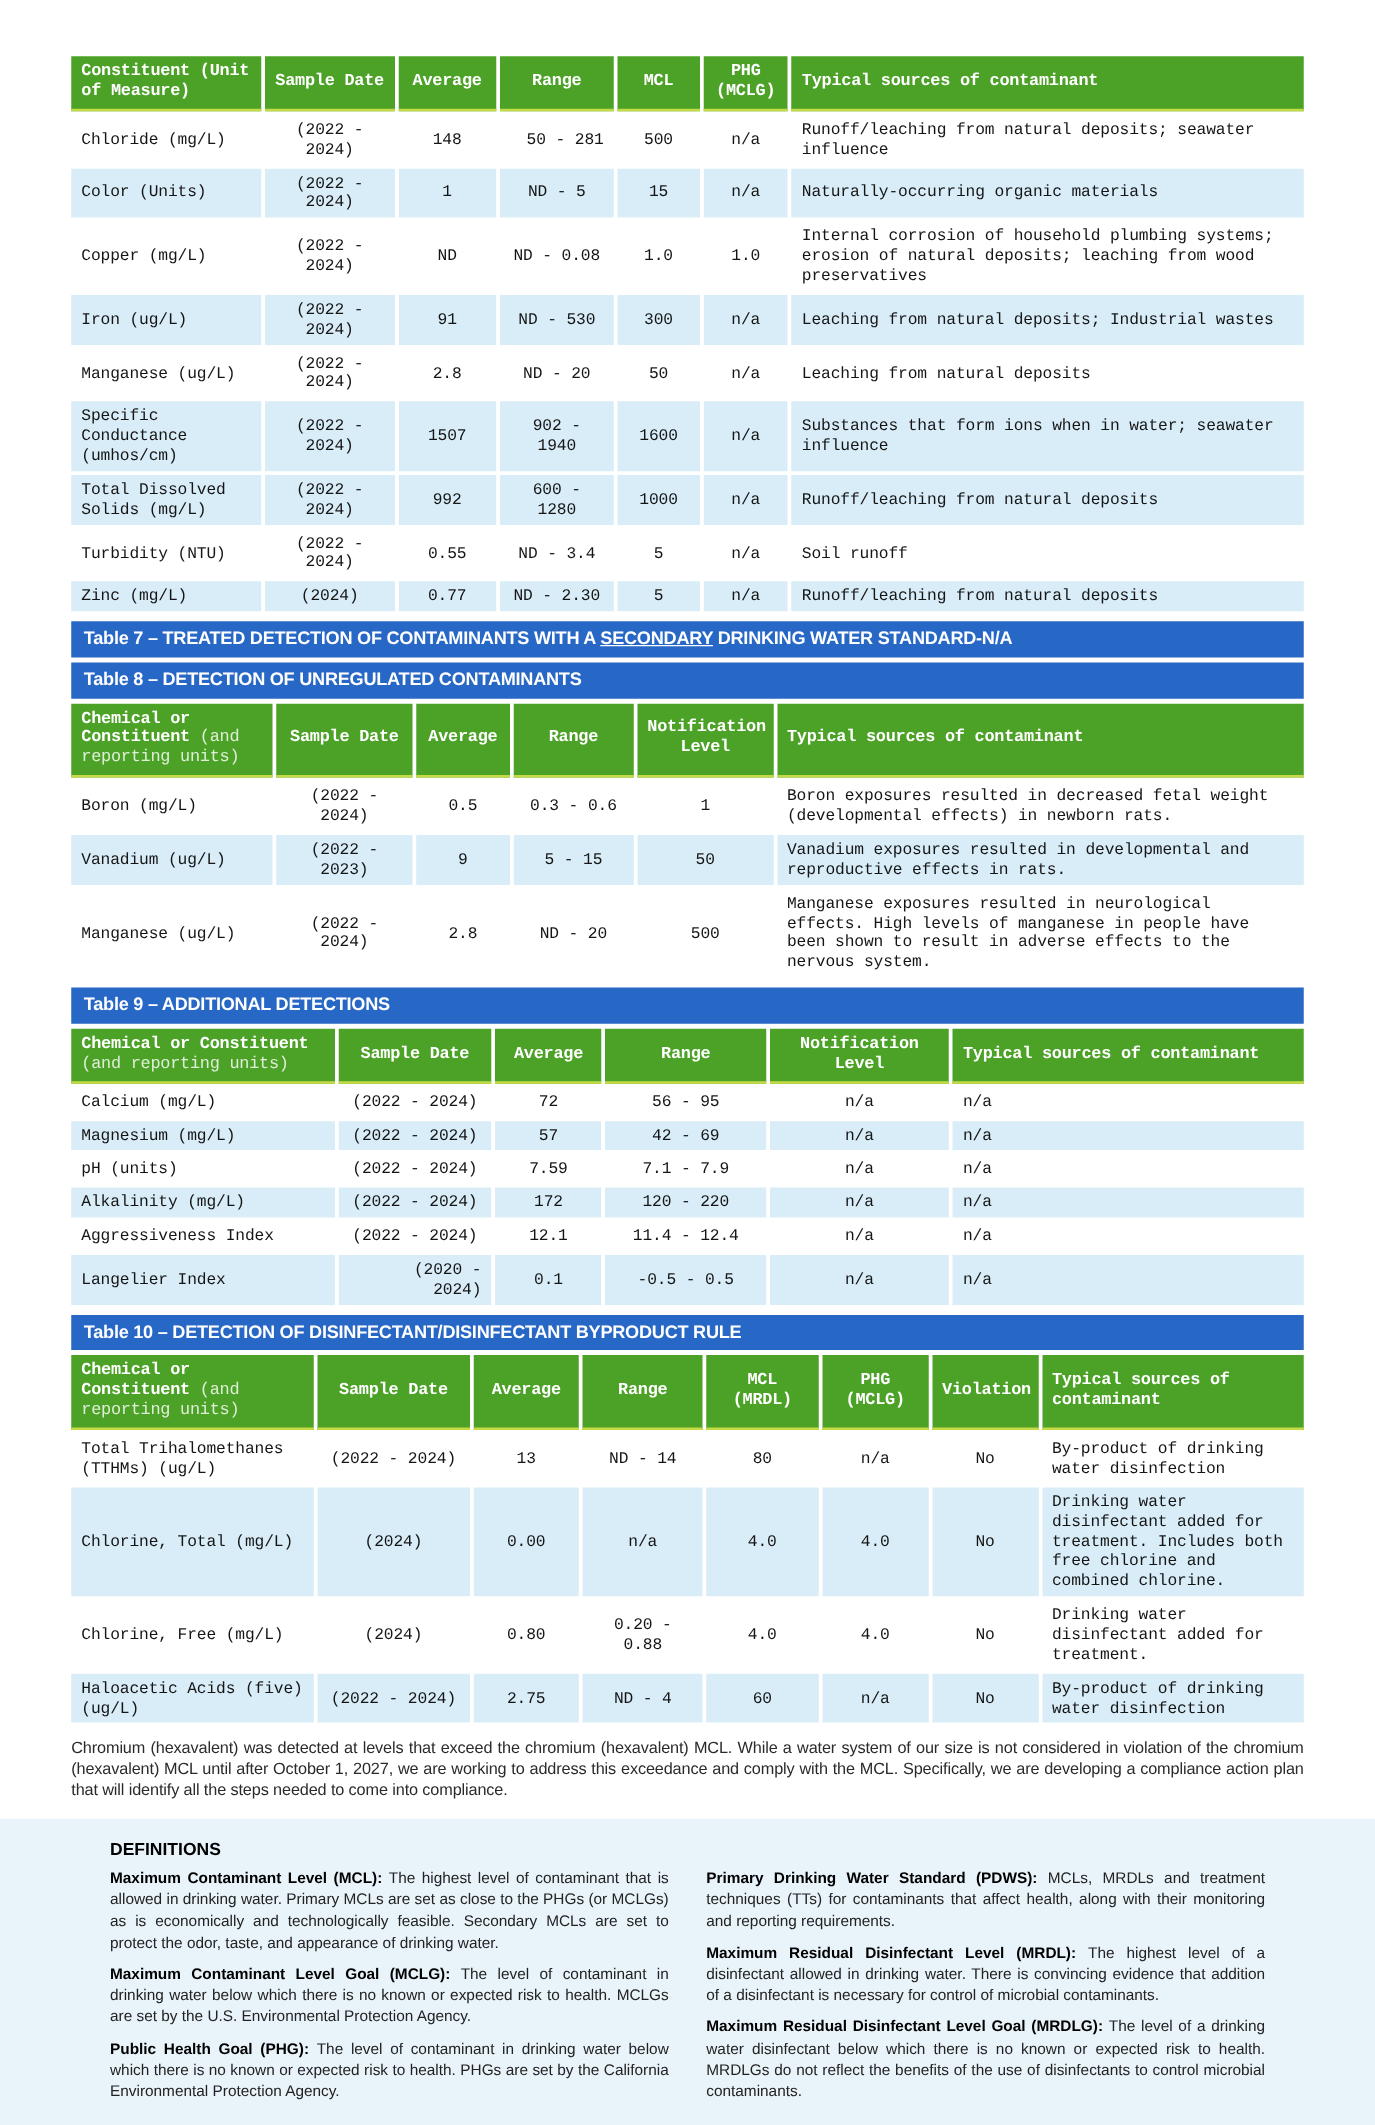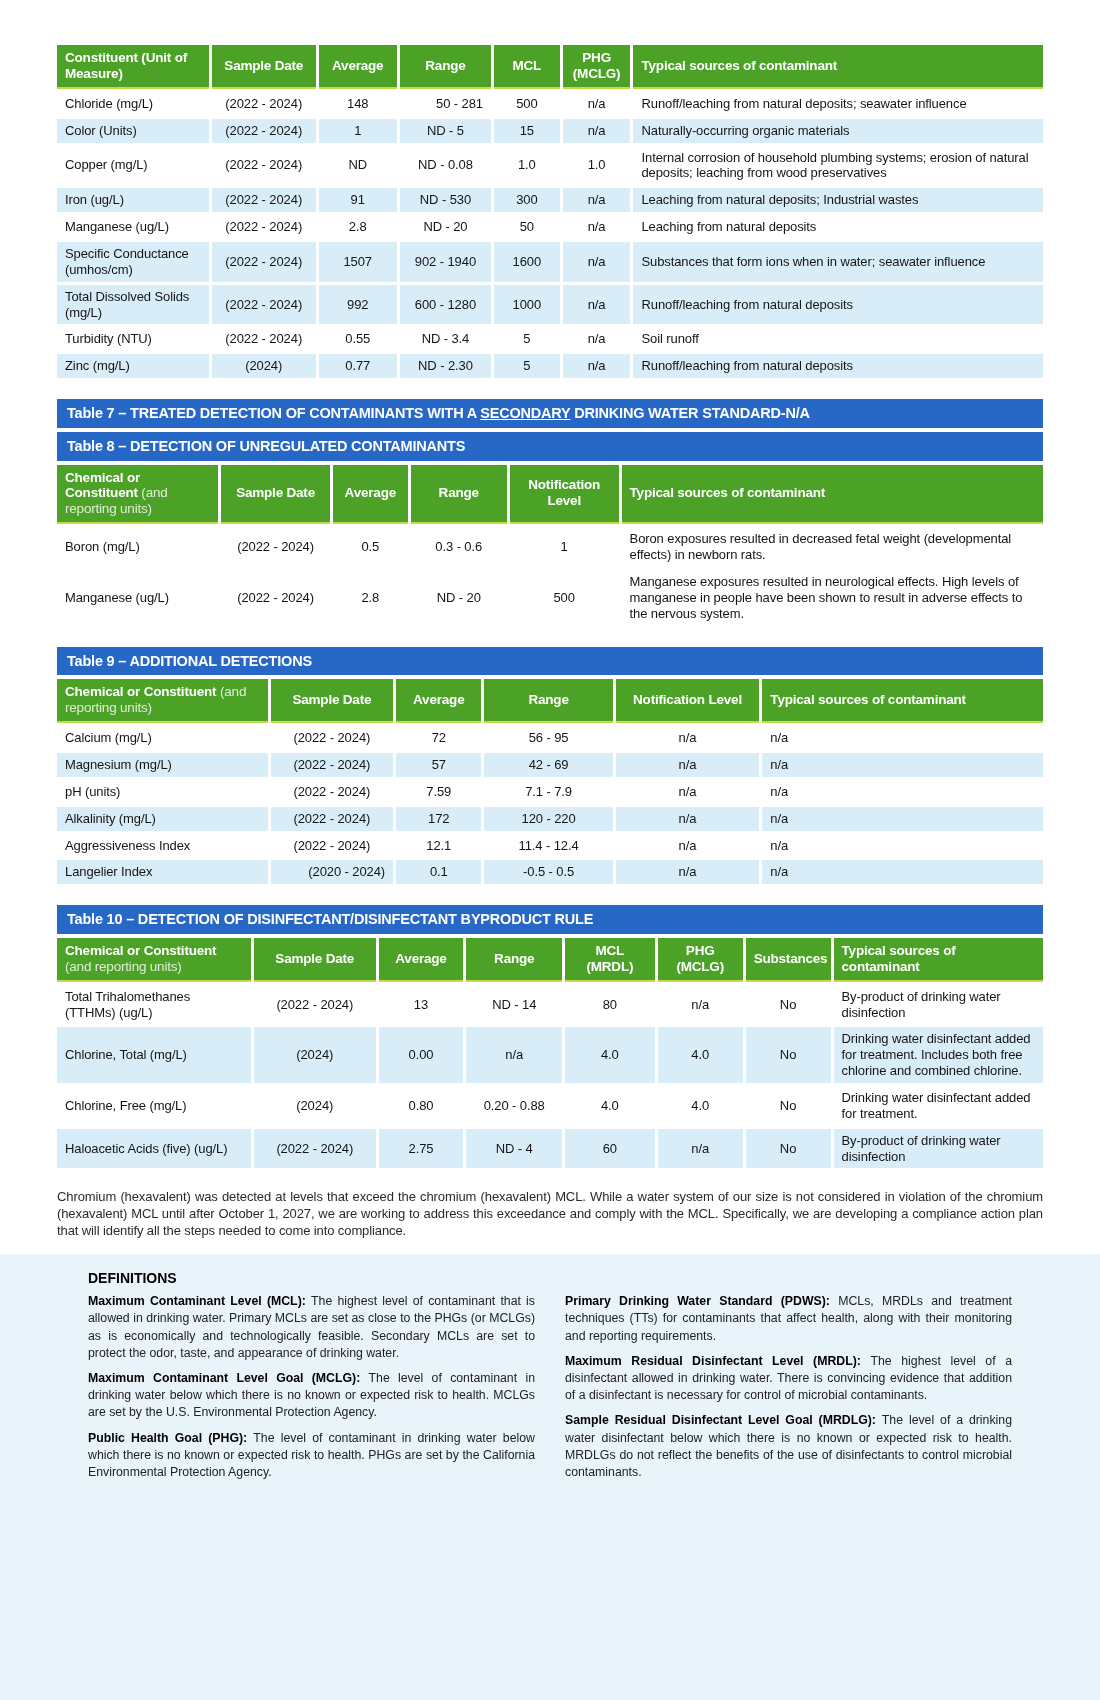--- a/index.html
+++ b/index.html
@@ -9,21 +9,21 @@
     display:flex;flex-direction:column;box-sizing:border-box;
   }
   .tables-wrap{padding:45px 57px 0 57px;}
   .bar{
     background:#2767c5;color:#ffffff;font-weight:bold;font-size:14.5px;
     padding:6px 10px;margin:0 0 4px 0;letter-spacing:-0.2px;line-height:1.15;
   }
   .bar .u{text-decoration:underline;}
   table.dtable{
     border-collapse:separate;border-spacing:3px;
-    width:calc(100% + 6px);margin:-3px -3px 18px -3px;table-layout:fixed;
+    width:calc(100% + 6px);margin:-3px -3px 5px -3px;table-layout:fixed;font-family:Liberation Mono, monospace;
   }
   table.dtable th{
     background:#4ca226;color:#ffffff;font-size:13.5px;font-weight:bold;
     padding:5px 8px;vertical-align:middle;line-height:1.18;
     border-bottom:2px solid #c6da45;letter-spacing:-0.2px;
   }
   table.dtable th .sub{font-weight:normal;opacity:.82;}
   table.dtable td{
     background:#ffffff;color:#151515;font-size:13px;line-height:1.22;
     padding:4px 8px;vertical-align:middle;letter-spacing:-0.1px;
@@ -176,20 +176,28 @@
           </tr>
         </thead>
         <tbody>
           <tr>
             <td style="text-align: left;">Boron (mg/L)</td>
             <td style="text-align: center;">(2022 - 2024)</td>
             <td style="text-align: center;">0.5</td>
             <td style="text-align: center;">0.3 - 0.6</td>
             <td style="text-align: center;">1</td>
             <td style="text-align: left;">Boron exposures resulted in decreased fetal weight (developmental effects) in newborn rats.</td>
+          </tr>
+          <tr class="alt">
+            <td style="text-align: left;">Vanadium (ug/L)</td>
+            <td style="text-align: center;">(2022 - 2023)</td>
+            <td style="text-align: center;">9</td>
+            <td style="text-align: center;">5 - 15</td>
+            <td style="text-align: center;">50</td>
+            <td style="text-align: left;">Vanadium exposures resulted in developmental and reproductive effects in rats.</td>
           </tr>
           <tr>
             <td style="text-align: left;">Manganese (ug/L)</td>
             <td style="text-align: center;">(2022 - 2024)</td>
             <td style="text-align: center;">2.8</td>
             <td style="text-align: center;">ND - 20</td>
             <td style="text-align: center;">500</td>
             <td style="text-align: left;">Manganese exposures resulted in neurological effects. High levels of manganese in people have been shown to result in adverse effects to the nervous system.</td>
           </tr>
         </tbody>
@@ -280,21 +288,21 @@
           <col style="width: 21.7%;">
         </colgroup>
         <thead>
           <tr>
             <th style="text-align: left;"><span>Chemical or Constituent</span> <span class="sub">(and reporting units)</span></th>
             <th style="text-align: center;"><span>Sample Date</span></th>
             <th style="text-align: center;"><span>Average</span></th>
             <th style="text-align: center;"><span>Range</span></th>
             <th style="text-align: center;"><span>MCL (MRDL)</span></th>
             <th style="text-align: center;"><span>PHG (MCLG)</span></th>
-            <th style="text-align: center;"><span>Substances</span></th>
+            <th style="text-align: center;"><span>Violation</span></th>
             <th style="text-align: left;"><span>Typical sources of contaminant</span></th>
           </tr>
         </thead>
         <tbody>
           <tr>
             <td style="text-align: left;">Total Trihalomethanes (TTHMs) (ug/L)</td>
             <td style="text-align: center;">(2022 - 2024)</td>
             <td style="text-align: center;">13</td>
             <td style="text-align: center;">ND - 14</td>
             <td style="text-align: center;">80</td>
@@ -342,17 +350,17 @@
     <div class="defs-heading">DEFINITIONS</div>
     <div class="defs-cols">
       <div class="defs-col">
           <p class="def"><b>Maximum Contaminant Level (MCL): </b><span>The highest level of contaminant that is allowed in drinking water. Primary MCLs are set as close to the PHGs (or MCLGs) as is economically and technologically feasible. Secondary MCLs are set to protect the odor, taste, and appearance of drinking water.</span></p>
           <p class="def"><b>Maximum Contaminant Level Goal (MCLG): </b><span>The level of contaminant in drinking water below which there is no known or expected risk to health. MCLGs are set by the U.S. Environmental Protection Agency.</span></p>
           <p class="def"><b>Public Health Goal (PHG): </b><span>The level of contaminant in drinking water below which there is no known or expected risk to health. PHGs are set by the California Environmental Protection Agency.</span></p>
         </div>
       <div class="defs-col">
           <p class="def"><b>Primary Drinking Water Standard (PDWS): </b><span>MCLs, MRDLs and treatment techniques (TTs) for contaminants that affect health, along with their monitoring and reporting requirements.</span></p>
           <p class="def"><b>Maximum Residual Disinfectant Level (MRDL): </b><span>The highest level of a disinfectant allowed in drinking water. There is convincing evidence that addition of a disinfectant is necessary for control of microbial contaminants.</span></p>
-          <p class="def"><b>Sample Residual Disinfectant Level Goal (MRDLG): </b><span>The level of a drinking water disinfectant below which there is no known or expected risk to health. MRDLGs do not reflect the benefits of the use of disinfectants to control microbial contaminants.</span></p>
+          <p class="def"><b>Maximum Residual Disinfectant Level Goal (MRDLG): </b><span>The level of a drinking water disinfectant below which there is no known or expected risk to health. MRDLGs do not reflect the benefits of the use of disinfectants to control microbial contaminants.</span></p>
         </div>
     </div>
   </div>
 </div>
 
 </body></html>

